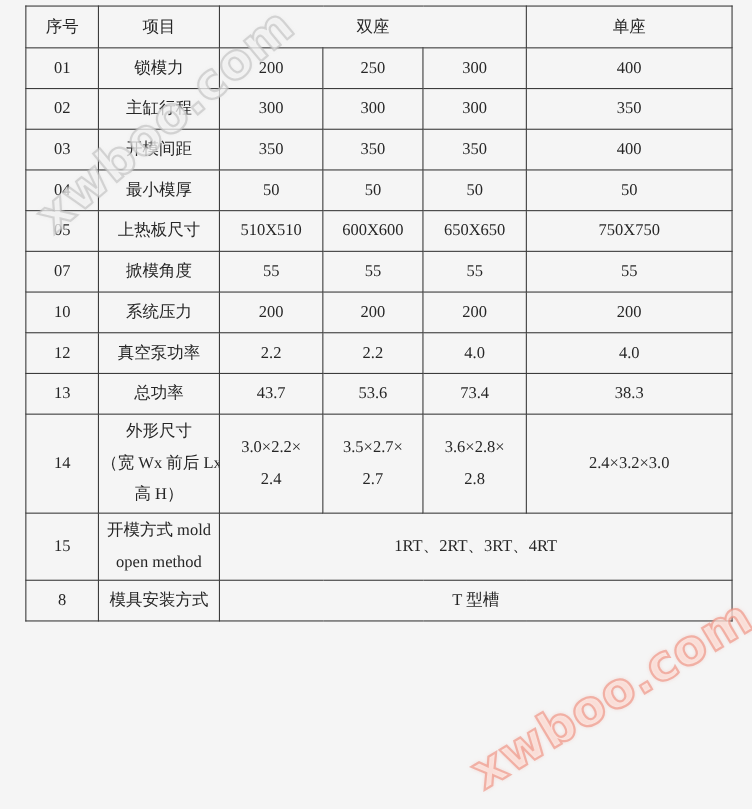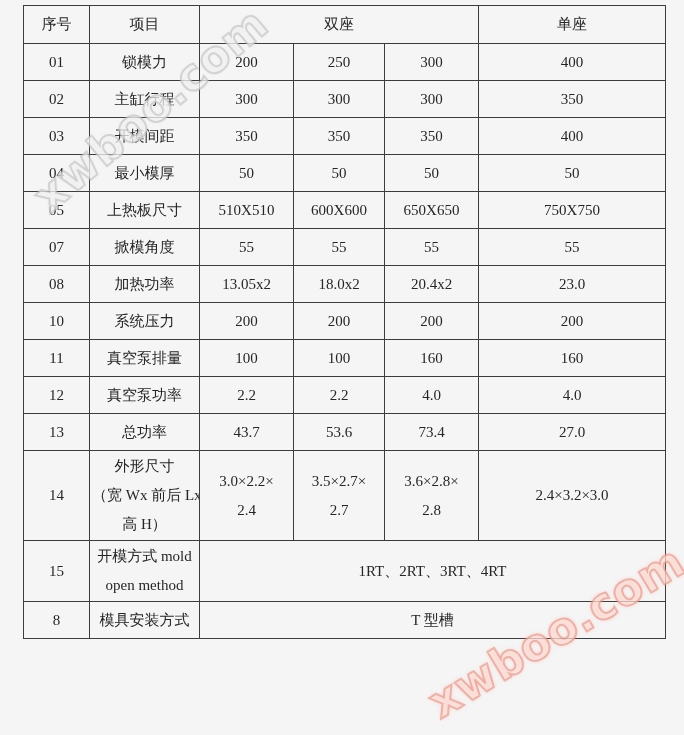--- a/index.html
+++ b/index.html
@@ -203,80 +203,40 @@
           </td>
           <td>
             <div class="ln">55</div>
           </td>
           <td>
             <div class="ln">55</div>
           </td>
         </tr>
         <tr>
           <td>
-            <div class="ln">08</div>
-          </td>
-          <td>
-            <div class="ln">加热功率</div>
-          </td>
-          <td>
-            <div class="ln">13.05x2</div>
-          </td>
-          <td>
-            <div class="ln">18.0x2</div>
-          </td>
-          <td>
-            <div class="ln">20.4x2</div>
-          </td>
-          <td>
-            <div class="ln">23.0</div>
-          </td>
-        </tr>
-        <tr>
-          <td>
             <div class="ln">10</div>
           </td>
           <td>
             <div class="ln">系统压力</div>
           </td>
           <td>
             <div class="ln">200</div>
           </td>
           <td>
             <div class="ln">200</div>
           </td>
           <td>
             <div class="ln">200</div>
           </td>
           <td>
             <div class="ln">200</div>
           </td>
         </tr>
         <tr>
           <td>
-            <div class="ln">11</div>
-          </td>
-          <td>
-            <div class="ln">真空泵排量</div>
-          </td>
-          <td>
-            <div class="ln">100</div>
-          </td>
-          <td>
-            <div class="ln">100</div>
-          </td>
-          <td>
-            <div class="ln">160</div>
-          </td>
-          <td>
-            <div class="ln">160</div>
-          </td>
-        </tr>
-        <tr>
-          <td>
             <div class="ln">12</div>
           </td>
           <td>
             <div class="ln">真空泵功率</div>
           </td>
           <td>
             <div class="ln">2.2</div>
           </td>
           <td>
             <div class="ln">2.2</div>
@@ -298,21 +258,21 @@
           <td>
             <div class="ln">43.7</div>
           </td>
           <td>
             <div class="ln">53.6</div>
           </td>
           <td>
             <div class="ln">73.4</div>
           </td>
           <td>
-            <div class="ln">27.0</div>
+            <div class="ln">38.3</div>
           </td>
         </tr>
         <tr>
           <td>
             <div class="ln">14</div>
           </td>
           <td>
             <div class="ln">外形尺寸</div>
             <div class="ln">（宽 Wx 前后 Lx</div>
             <div class="ln">高 H）</div>

